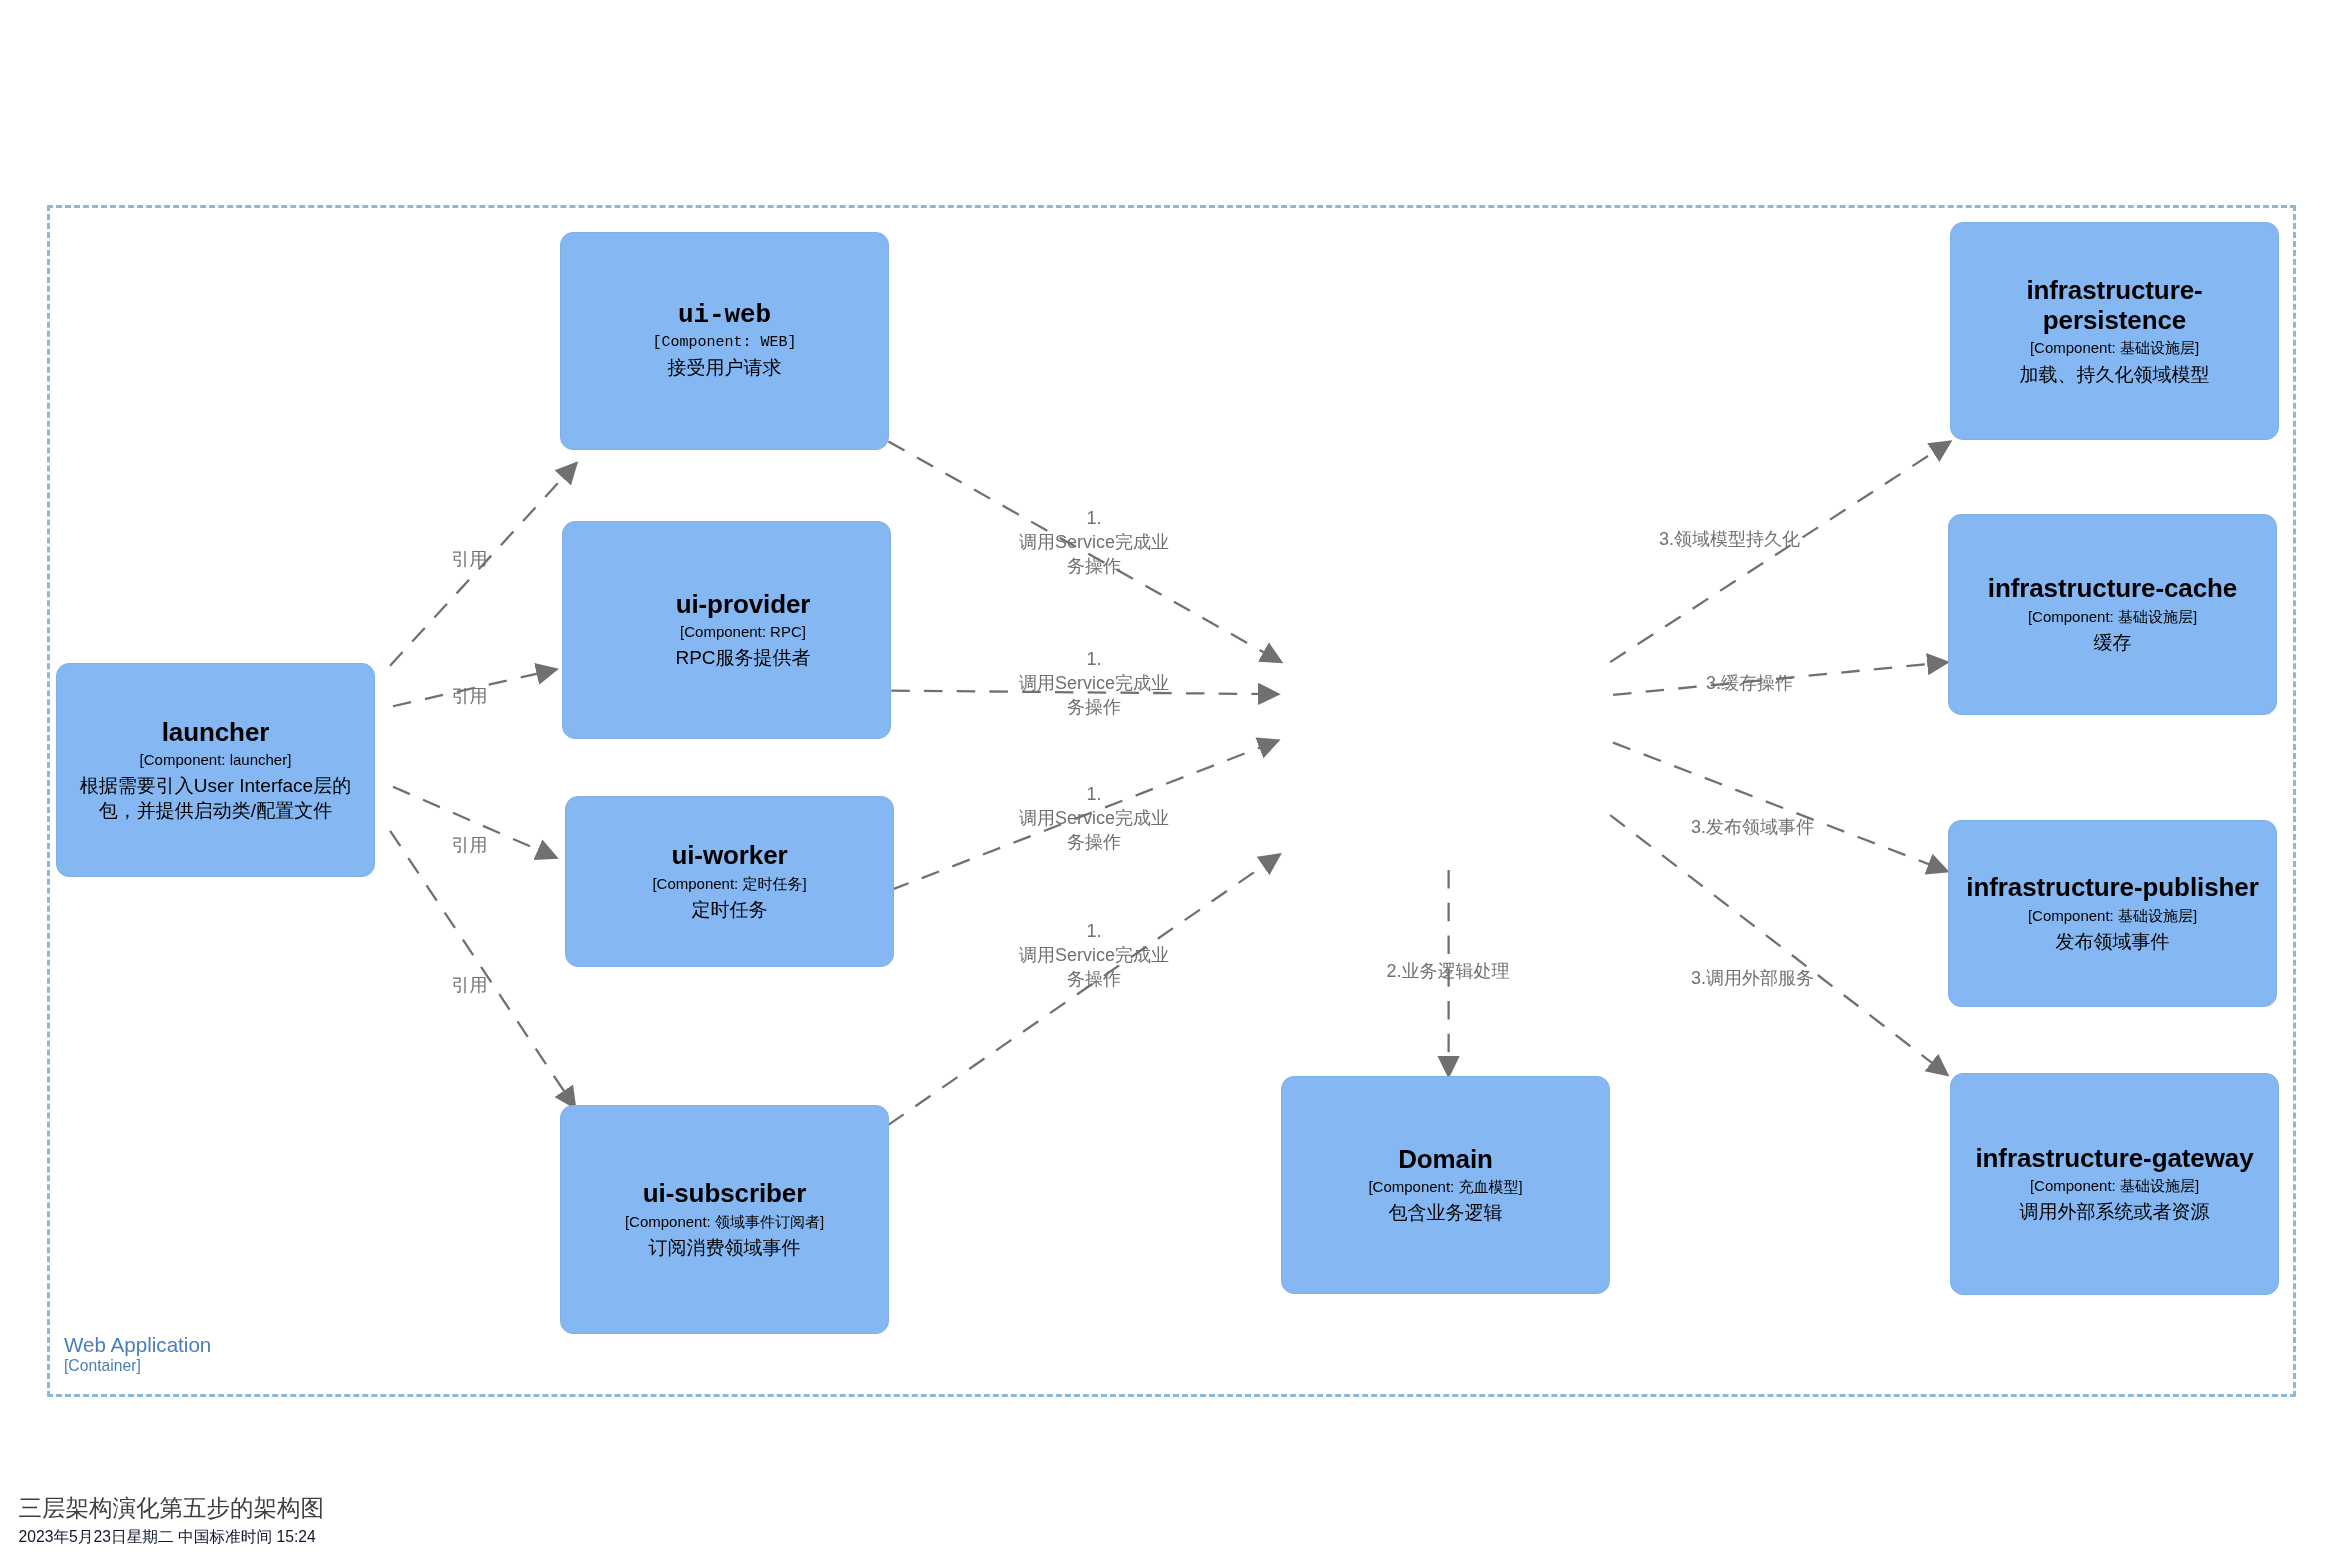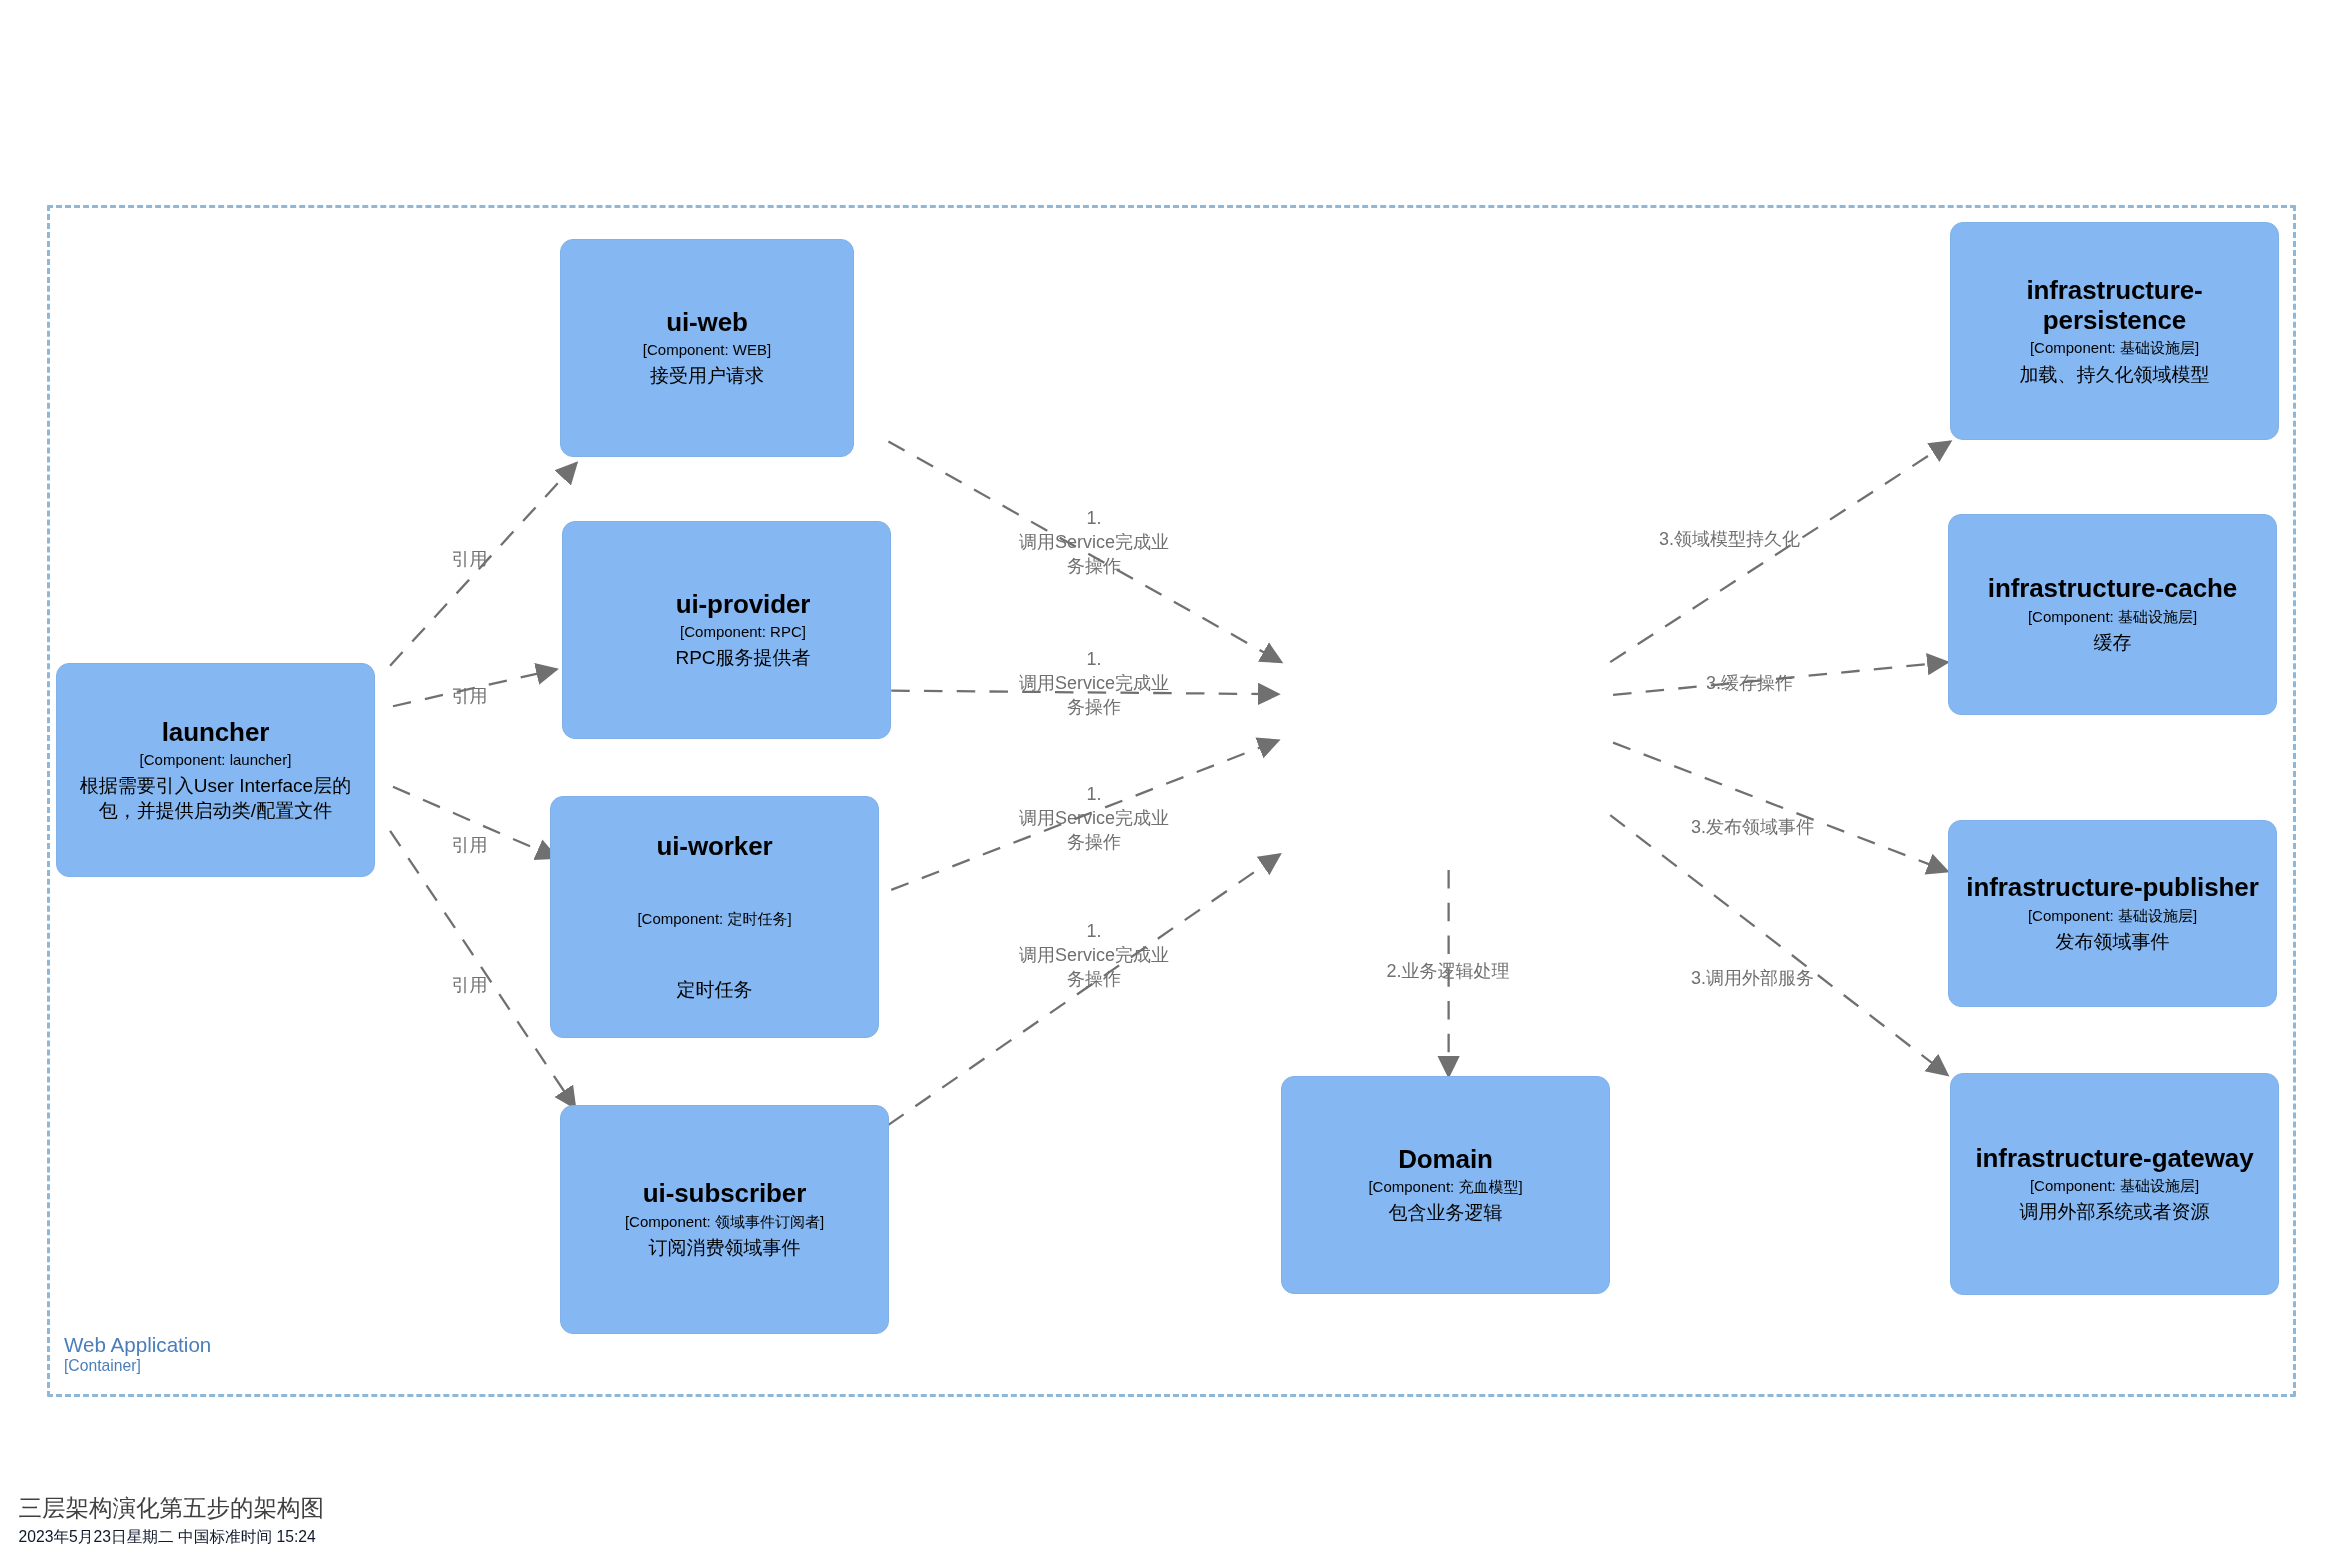--- a/index.html
+++ b/index.html
@@ -146,33 +146,33 @@
       <path d="M 2262,1145 L 2736,1510"></path>
     </g>
   </svg>
 
   <div class="node" style="left:56px; top:663px; width:319px; height:214px;">
     <div class="n-title">launcher</div>
     <div class="n-tech">[Component: launcher]</div>
     <div class="n-desc">根据需要引入User Interface层的包，并提供启动类/配置文件</div>
   </div>
 
-  <div class="node" style="left:560px; top:239px; width:294px; height:218px;">
+  <div class="node" style="left:560px; top:232px; width:329px; height:218px;font-family:Liberation Mono, monospace;">
     <div class="n-title">ui-web</div>
     <div class="n-tech">[Component: WEB]</div>
     <div class="n-desc">接受用户请求</div>
   </div>
 
   <div class="node" style="left:562px; top:521px; width:329px; height:218px;padding-left:43px;">
     <div class="n-title">ui-provider</div>
     <div class="n-tech">[Component: RPC]</div>
     <div class="n-desc">RPC服务提供者</div>
   </div>
 
-  <div class="node" style="left:550px; top:796px; width:329px; height:242px;gap:45px;">
+  <div class="node" style="left:565px; top:796px; width:329px; height:171px;">
     <div class="n-title">ui-worker</div>
     <div class="n-tech">[Component: 定时任务]</div>
     <div class="n-desc">定时任务</div>
   </div>
 
   <div class="node" style="left:560px; top:1105px; width:329px; height:229px;">
     <div class="n-title">ui-subscriber</div>
     <div class="n-tech">[Component: 领域事件订阅者]</div>
     <div class="n-desc">订阅消费领域事件</div>
   </div>

